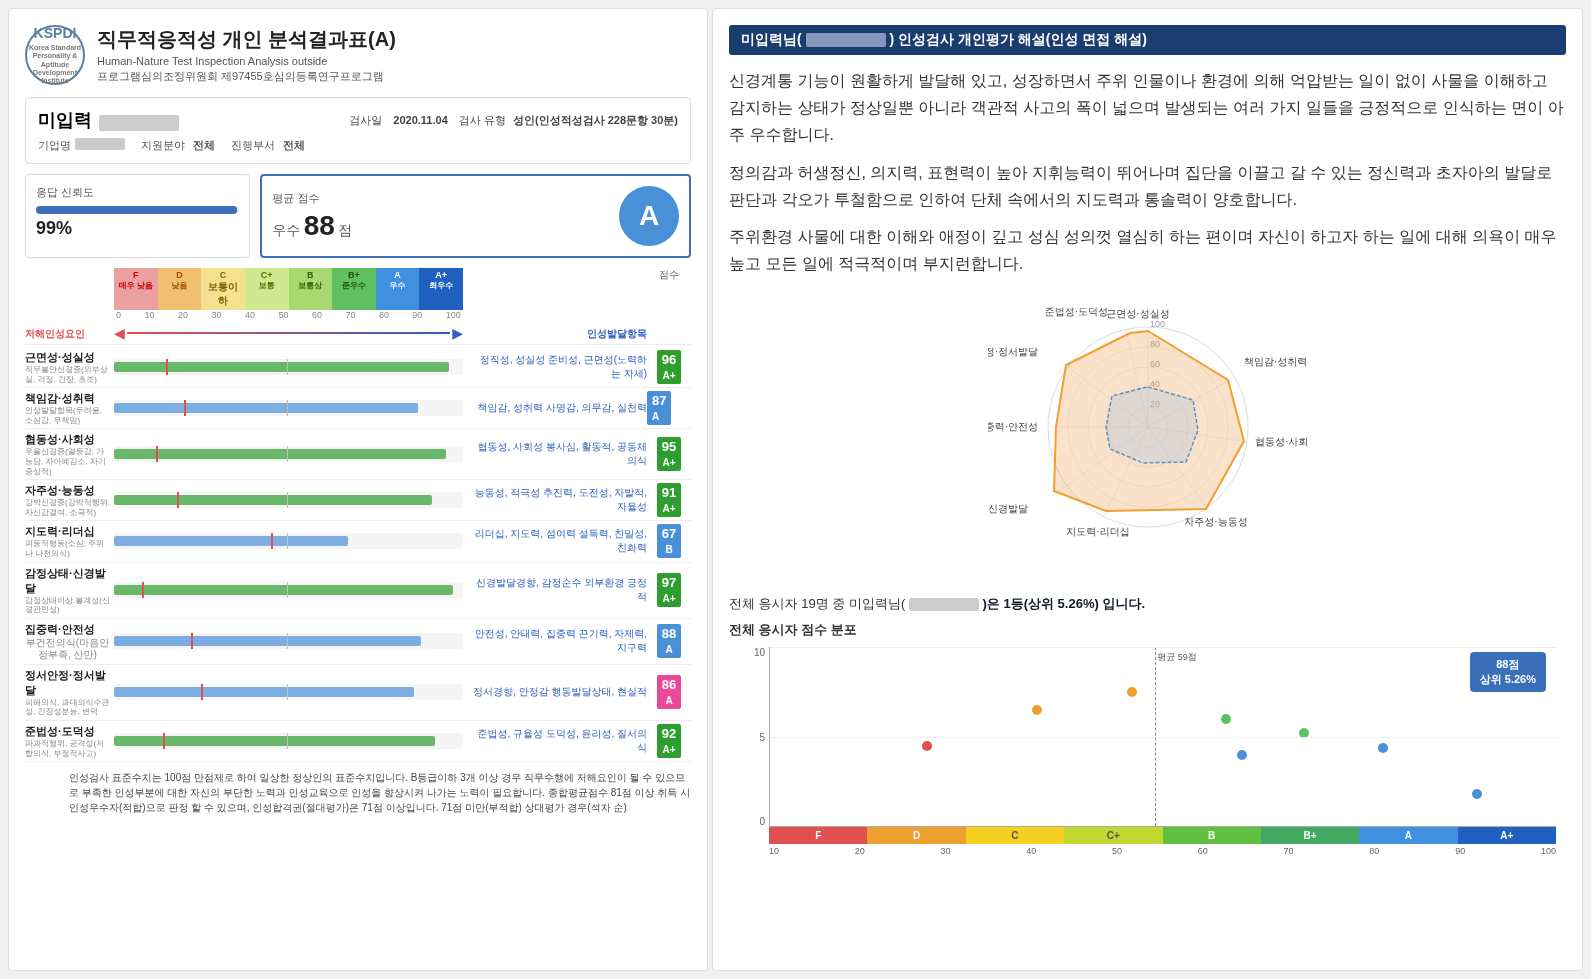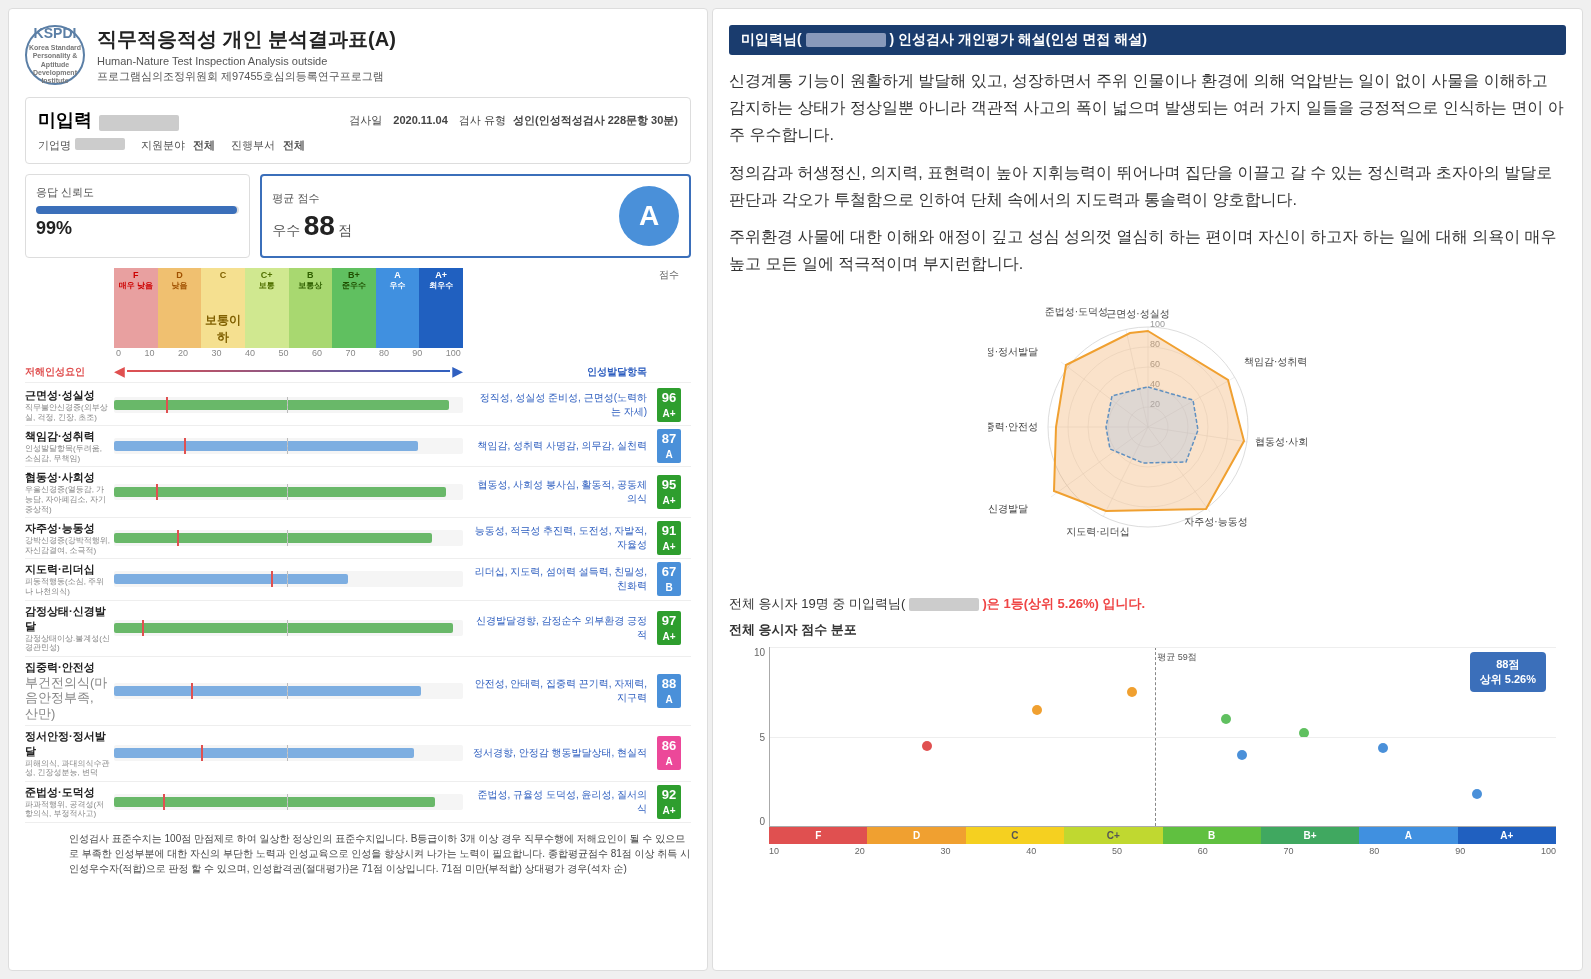--- a/index.html
+++ b/index.html
@@ -55,21 +55,21 @@
     .legend-item { display: flex; align-items: center; gap: 4px; font-size: 11px; }
     .legend-color { width: 20px; height: 12px; border-radius: 2px; }
     .legend-orange { background: #f0a060; opacity: 0.7; }
     .legend-blue { background: #a0b8d8; opacity: 0.7; }
     
     
     .radar-container { display: flex; justify-content: center; margin-bottom: 16px; }
     
     
     .ranking-text { font-size: 13px; color: #333; margin-bottom: 8px; }
-    .ranking-text .highlight { color: #ef4444; font-weight: bold; margin-top: 14px; }
+    .ranking-text .highlight { color: #0f172a; font-weight: bold; margin-top: 14px; }
     .ranking-text .name-blur { background: #ccc; display: inline-block; width: 70px; height: 13px; vertical-align: middle; border-radius: 2px; }
     
     
     .dist-title { font-size: 13px; color: #333; font-weight: bold; margin-bottom: 8px; }
   </style>
 </head>
 <body>
 
 <div class="main-container">
 
@@ -148,21 +148,21 @@
           <div style="flex:1;text-align:center;padding:2px;background:#e8a0a0;font-size:9px;font-weight:bold;color:#c00;">
             <div>F</div>
               <div style="font-size:8px;color:#c00;">매우 낮음</div>
           </div>
           <div style="flex:1;text-align:center;padding:2px;background:#f0c070;font-size:9px;font-weight:bold;color:#a05000;">
             <div>D</div>
               <div style="font-size:8px;">낮음</div>
           </div>
           <div style="flex:1;text-align:center;padding:2px;background:#f5e090;font-size:9px;font-weight:bold;color:#806000;">
             <div>C</div>
-              <div style="font-size:12px;margin-top:32px;">보통이하</div>
+              <div style="font-size:10px;">보통이하</div>
           </div>
           <div style="flex:1;text-align:center;padding:2px;background:#d0e890;font-size:9px;font-weight:bold;color:#507000;">
             <div>C+</div>
               <div style="font-size:8px;">보통</div>
           </div>
           <div style="flex:1;text-align:center;padding:2px;background:#a8d870;font-size:9px;font-weight:bold;color:#306000;">
             <div>B</div>
               <div style="font-size:8px;">보통상</div>
           </div>
           <div style="flex:1;text-align:center;padding:2px;background:#60c060;font-size:9px;font-weight:bold;color:#205000;">
@@ -238,21 +238,21 @@
       <div style="font-size:8px;color:#888;line-height:1.2;">인성발달항목(두려움, 소심감, 무책임)</div>
     </div>
     <div style="flex:1;padding:0 4px;">
       <div style="position:relative;height:16px;background:#f5f5f5;border-radius:2px;">
         <div style="position:absolute;left:0;top:3px;height:10px;width:87%;background:#4a90d9;border-radius:2px;opacity:0.7;"></div>
         <div style="position:absolute;left:20%;top:0;width:2px;height:16px;background:#e05050;"></div>
         <div style="position:absolute;left:49.5%;top:0;width:1px;height:16px;background:#ccc;border-left:1px dashed #bbb;"></div>
       </div>
     </div>
     <div style="width:180px;flex-shrink:0;font-size:10px;color:#3060c0;text-align:right;padding-left:4px;">책임감, 성취력 사명감, 의무감, 실천력</div>
-    <div style="width:44px;flex-shrink:0;text-align:center;">
+    <div style="width:44px;flex-shrink:0;">
       <div style="display:inline-block;background:#4a90d9;color:white;padding:2px 5px;border-radius:2px;font-size:12px;font-weight:bold;line-height:1.3;">
         <div style="font-size:13px;font-weight:bold;">87</div>
         <div style="font-size:10px;">A</div>
       </div>
     </div>
   </div>
         <div style="display: flex; align-items: center; border-bottom: 1px solid rgb(238, 238, 238); padding: 3px 0px;">
     <div style="width:85px;flex-shrink:0;">
       <div style="font-size:11px;font-weight:bold;color:#222;">협동성·사회성</div>
       <div style="font-size:8px;color:#888;line-height:1.2;">우울신경증(열등감, 가능담, 자아폐김소, 자기중상적)</div>
@@ -328,21 +328,21 @@
     <div style="width:44px;flex-shrink:0;text-align:center;">
       <div style="display:inline-block;background:#2e9e2e;color:white;padding:2px 5px;border-radius:2px;font-size:12px;font-weight:bold;line-height:1.3;">
         <div style="font-size:13px;font-weight:bold;">97</div>
         <div style="font-size:10px;">A+</div>
       </div>
     </div>
   </div>
         <div style="display: flex; align-items: center; border-bottom: 1px solid rgb(238, 238, 238); padding: 3px 0px;">
     <div style="width:85px;flex-shrink:0;">
       <div style="font-size:11px;font-weight:bold;color:#222;">집중력·안전성</div>
-      <div style="font-size:13px;color:#888;line-height:1.2;">부건전의식(마음안정부족, 산만)</div>
+      <div style="font-size:10px;color:#888;line-height:1.2;text-align:center;">부건전의식(마음안정부족, 산만)</div>
     </div>
     <div style="flex:1;padding:0 4px;">
       <div style="position:relative;height:16px;background:#f5f5f5;border-radius:2px;">
         <div style="position:absolute;left:0;top:3px;height:10px;width:88%;background:#4a90d9;border-radius:2px;opacity:0.7;"></div>
         <div style="position:absolute;left:22%;top:0;width:2px;height:16px;background:#e05050;"></div>
         <div style="position:absolute;left:49.5%;top:0;width:1px;height:16px;background:#ccc;border-left:1px dashed #bbb;"></div>
       </div>
     </div>
     <div style="width:180px;flex-shrink:0;font-size:10px;color:#3060c0;text-align:right;padding-left:4px;">안전성, 안태력, 집중력 끈기력, 자제력, 지구력</div>
     <div style="width:44px;flex-shrink:0;text-align:center;">

